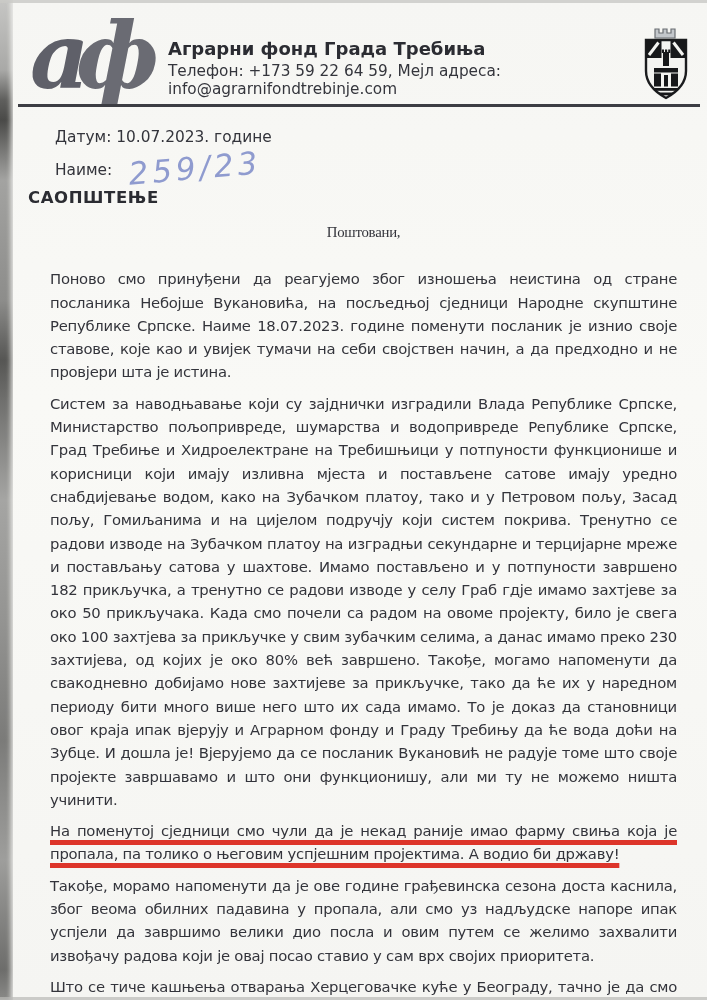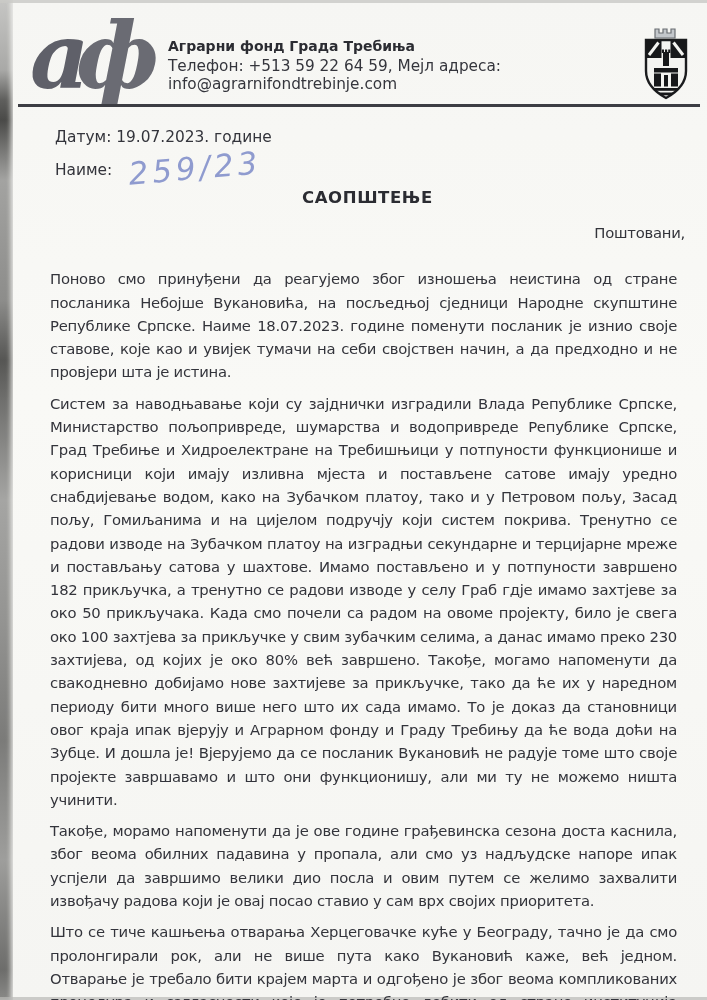--- a/index.html
+++ b/index.html
@@ -23,48 +23,48 @@
   
   .header{ position:absolute; left:30px; top:26px; right:8px; display:flex; align-items:flex-start; }
   .logo{ position:relative; width:122px; height:80px; flex:0 0 auto; }
   .logo .l1,.logo .l2{
     position:absolute; top:-16px; font-family:"DejaVu Serif", serif; font-style:italic;
     font-size:92px; line-height:1; color:var(--logo_gray,#5f6069); font-weight:bold;
   }
   .logo .l1{ left:0; }
   .logo .l2{ left:46px; opacity:.92; }
   .header-text{ margin-left:16px; padding-top:12px; flex:1 1 auto; }
-  .org-name{ font-weight:bold; font-size:14px; color:#2b2c32; margin:0 0 3px 0; }
+  .org-name{ font-weight:bold; font-size:18px; color:#2b2c32; margin:0 0 3px 0; }
   .org-line{ font-size:15.3px; color:#34353c; margin:0 0 2px 0; }
   .coat{ flex:0 0 auto; margin-left:8px; margin-right:6px; }
   .header-rule{ position:absolute; left:18px; right:7px; top:104px; height:2.5px; background:#3c3d43; }
 
   
   .meta{ position:absolute; left:55px; top:128px; font-size:15.4px; }
   .meta .row{ margin-bottom:3px; position:relative; }
   .handwriting{
     display:inline-block; font-style:italic; font-size:31px; line-height:1;
     color:var(--handwriting_ink,#7d8bc9); letter-spacing:4px;
     transform:rotate(-5deg) translateY(4px); margin-left:16px; opacity:.85;
   }
 
   
   .title{
-    position:absolute; top:188px; left:0; width:100%; text-align:center;
+    position:absolute; top:188px; left:0; width:100%; text-align:left;
     font-weight:bold; font-size:16.5px; letter-spacing:.6px; color:#2b2c32; padding-left:28px; box-sizing:border-box;
   }
 
   
   .body{
     position:absolute; left:42px; top:221px; width:643px;
     font-size:14.8px; line-height:23.3px; letter-spacing:-0.25px;
     text-align:justify; color:var(--text_color,#33343b);
   }
   .body p{ margin:8px; }
-  .salutation{ margin:0 0 23px 0 !important; text-align:right; }
+  .salutation{ margin:0 0 23px 0 !important; text-align:center;font-family:Liberation Serif, serif; }
   .red-underline{
     text-decoration:underline;
     text-decoration-color:var(--accent_underline,#dd352a);
     text-decoration-thickness:4.5px;
     text-underline-offset:4px;
     text-decoration-skip-ink:none;
   }
 </style>
 </head>
 <body>
@@ -75,21 +75,21 @@
   <div class="scan-edge-top"></div>
   <div class="scan-edge-bottom"></div>
 
   <div class="header">
     <div class="logo">
       <span class="l1">а</span>
       <span class="l2">ф</span>
     </div>
     <div class="header-text">
       <p class="org-name">Аграрни фонд Града Требиња</p>
-      <p class="org-line">Телефон: +513 59 22 64 59, Мејл адреса: info@agrarnifondtrebinje.com</p>
+      <p class="org-line">Телефон: +173 59 22 64 59, Мејл адреса: info@agrarnifondtrebinje.com</p>
     </div>
     <div class="coat">
       <svg width="54" height="80" viewBox="0 0 54 80" aria-hidden="true">
 
         <path d="M16,3 h4 v4 h4 v-4 h4 v4 h4 v-4 h4 v9 h-20 z" fill="#c3c7cb" stroke="#6a6e73" stroke-width="1.2"></path>
 
         <path d="M7,14 H47 V45 Q47,61 27,72 Q7,61 7,45 Z" fill="#f4f4f1" stroke="#1b1c1e" stroke-width="2.4"></path>
         <clipPath id="shieldClip">
             <path d="M7,14 H47 V45 Q47,61 27,72 Q7,61 7,45 Z"></path>
           </clipPath>
@@ -113,29 +113,30 @@
           <rect x="7" y="66.5" width="40" height="2.8" fill="#17181a"></rect>
           <rect x="7" y="71" width="40" height="2.8" fill="#17181a"></rect>
         </g>
       </svg>
     </div>
   </div>
 
   <div class="header-rule"></div>
 
   <div class="meta">
-    <div class="row">Датум: 19.07.2023. године</div>
+    <div class="row">Датум: 10.07.2023. године</div>
     <div class="row">
       <span>Наиме:</span><span class="handwriting">259/23</span>
     </div>
   </div>
 
   <div class="title">САОПШТЕЊЕ</div>
 
   <div class="body">
     <p class="salutation">Поштовани,</p>
     <p>Поново смо принуђени да реагујемо због изношења неистина од стране посланика Небојше Вукановића, на посљедњој сједници Народне скупштине Републике Српске. Наиме 18.07.2023. године поменути посланик је изнио своје ставове, које као и увијек тумачи на себи својствен начин, а да предходно и не провјери шта је истина.</p>
     <p>Систем за наводњавање који су зајднички изградили Влада Републике Српске, Министарство пољопривреде, шумарства и водопривреде Републике Српске, Град Требиње и Хидроелектране на Требишњици у потпуности функционише и корисници који имају изливна мјеста и постављене сатове имају уредно снабдијевање водом, како на Зубачком платоу, тако и у Петровом пољу, Засад пољу, Гомиљанима и на цијелом подручју који систем покрива. Тренутно се радови изводе на Зубачком платоу на изградњи секундарне и терцијарне мреже и постављању сатова у шахтове. Имамо постављено и у потпуности завршено 182 прикључка, а тренутно се радови изводе у селу Граб гдје имамо захтјеве за око 50 прикључака. Када смо почели са радом на овоме пројекту, било је свега око 100 захтјева за прикључке у свим зубачким селима, а данас имамо преко 230 захтијева, од којих је око 80% већ завршено. Такође, могамо напоменути да свакодневно добијамо нове захтијеве за прикључке, тако да ће их у наредном периоду бити много више него што их сада имамо. То је доказ да становници овог краја ипак вјерују и Аграрном фонду и Граду Требињу да ће вода доћи на Зубце. И дошла је! Вјерујемо да се посланик Вукановић не радује томе што своје пројекте завршавамо и што они функционишу, али ми ту не можемо ништа учинити.</p>
+    <p class="red-underline">На поменутој сједници смо чули да је некад раније имао фарму свиња која је пропала, па толико о његовим успјешним пројектима. А водио би државу!</p>
     <p>Такође, морамо напоменути да је ове године грађевинска сезона доста каснила, због веома обилних падавина у пропала, али смо уз надљудске напоре ипак успјели да завршимо велики дио посла и овим путем се желимо захвалити извођачу радова који је овај посао ставио у сам врх својих приоритета.</p>
     <p>Што се тиче кашњења отварања Херцеговачке куће у Београду, тачно је да смо пролонгирали рок, али не више пута како Вукановић каже, већ једном. Отварање је требало бити крајем марта и одгођено је због веома компликованих процедура и сагласности које је потребно добити од стране институција Републике Србије, како би производи несметано могли бити извезени. У питању су процедуре здравствене исправности хране које је потребно добити од стране четири републичка Инспектората, два Министарства и Царина Србије. То је нешто што је редовна процедура за све увознике у Републику Србију и на шта ми не можемо утицати. Напоменућемо да смо прва и једина установа која је покренула извоз производа малих произвођача на тржиште неке друге државе. Толико о томе колико Град Требиње и Аграрни фонд не улажу у откуп и пласман производа пољопривредника.</p>
   </div>
 
 </div>
 
 </body></html>

